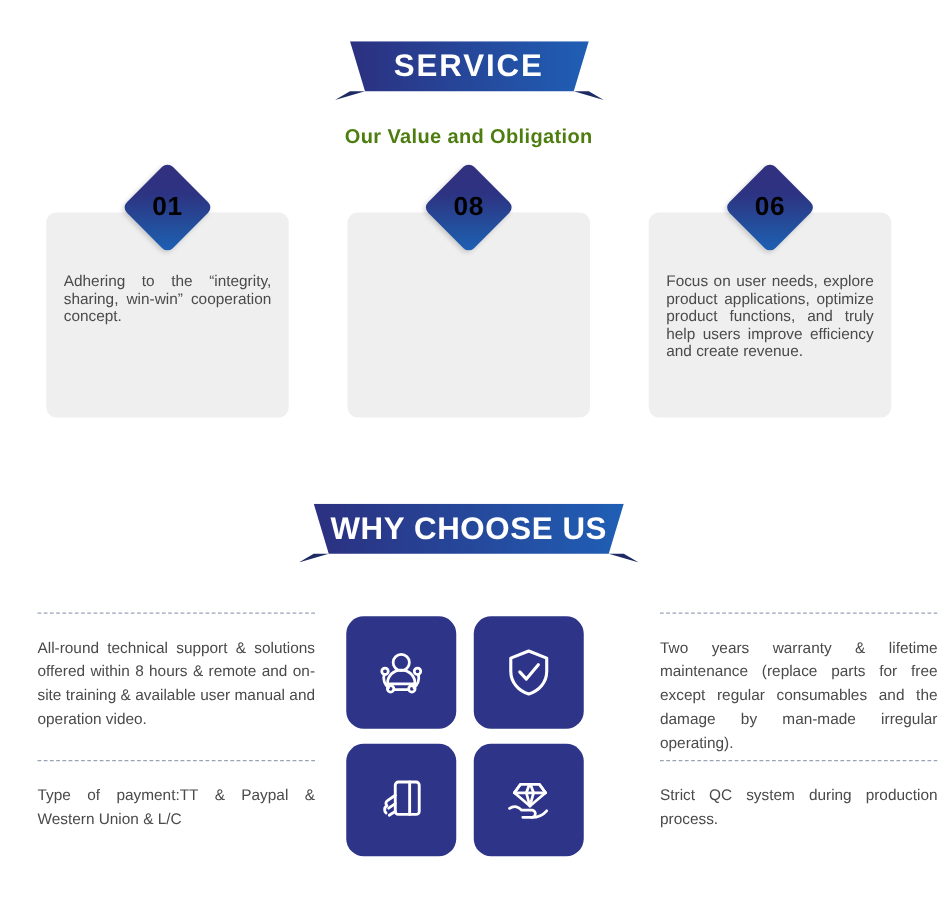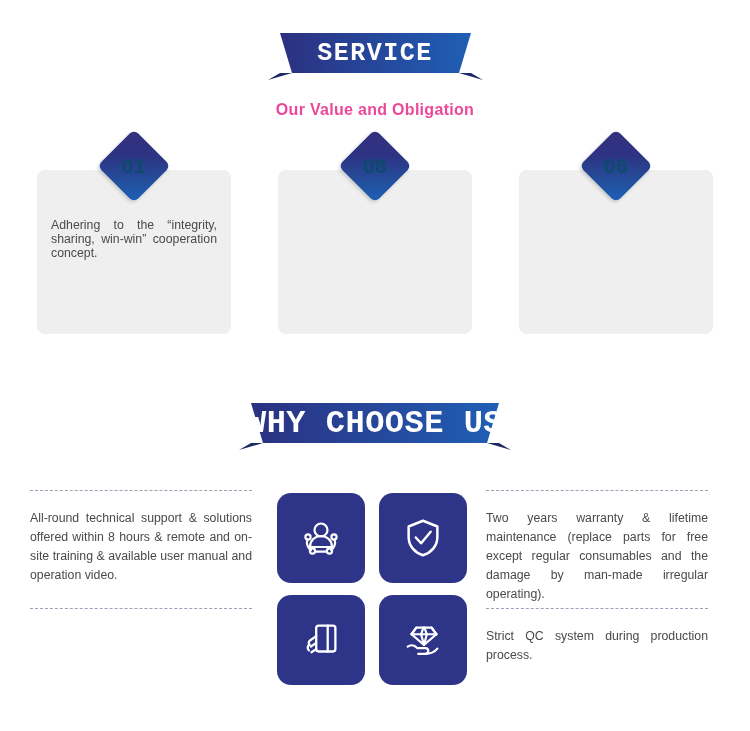--- a/index.html
+++ b/index.html
@@ -16,21 +16,20 @@
     overflow: hidden;
   }
 
   
   .ribbon-wrap {
     position: absolute;
     left: 0;
     width: 750px;
     display: flex;
     justify-content: center;
-    font-family: Liberation Mono, monospace;
   }
   .ribbon {
     position: relative;
     display: block;
   }
   .ribbon svg { display: block; }
   .ribbon-label {
     position: absolute;
     left: 0; top: 0;
     width: 100%;
@@ -43,32 +42,32 @@
     white-space: nowrap;
     pointer-events: none;
   }
 
   #service-ribbon-wrap { top: 33px; }
   #service-ribbon { width: 215px; height: 47px; }
   #service-ribbon .ribbon-label { height: 40px; font-size: 25px; letter-spacing: 1.5px; }
 
   #why-ribbon-wrap { top: 403px; }
   #why-ribbon { width: 272px; height: 47px; }
-  #why-ribbon .ribbon-label { height: 40px; font-size: 32px; letter-spacing: 0.5px; }
+  #why-ribbon .ribbon-label { height: 40px; font-size: 25px; letter-spacing: 0.5px; }
 
   
   .subtitle {
     position: absolute;
     left: 0;
     top: 101px;
     width: 750px;
     text-align: center;
     font-size: 16px;
     font-weight: bold;
-    color: #ec4899;
+    color: #4d7c0f;
     letter-spacing: 0.3px;
   }
 
   
   .cards {
     position: absolute;
     top: 170px;
     left: 37px;
     width: 676px;
     display: flex;
@@ -110,35 +109,35 @@
     border-radius: 6px;
     box-shadow: 0 2px 4px rgba(0,0,0,0.18);
   }
   .badge .num {
     position: absolute;
     left: 0; top: 0;
     width: 66px; height: 66px;
     display: flex;
     align-items: center;
     justify-content: center;
-    color: #0c4a6e;
+    color: #000000;
     font-size: 21px;
     font-weight: bold;
     letter-spacing: 0.5px;
   }
 
   
   .why-left {
     position: absolute;
     left: 30px;
     width: 222px;
   }
   .why-right {
     position: absolute;
-    left: 486px;
+    left: 528px;
     width: 222px;
   }
   #why-left-1  { top: 490px; }
   #why-left-2  { top: 608px; }
   #why-right-1 { top: 490px; }
   #why-right-2 { top: 608px; }
 
   .dash-rule {
     height: 1px;
     border-top: 1px dashed #9aa3b5;
@@ -211,20 +210,21 @@
       <div class="diamond"></div>
       <div class="num">08</div>
     </div>
   </div>
 
   <div class="card">
     <div class="badge">
       <div class="diamond"></div>
       <div class="num">06</div>
     </div>
+    <div class="card-text">Focus on user needs, explore product applications, optimize product functions, and truly help users improve efficiency and create revenue.</div>
   </div>
 
 </div>
 
 <div class="ribbon-wrap" id="why-ribbon-wrap">
   <div class="ribbon" id="why-ribbon">
     <svg width="272" height="47" viewBox="0 0 272 47">
       <defs>
         <linearGradient id="gradRibbon2" x1="0" y1="0" x2="1" y2="0">
           <stop offset="0%" stop-color="#2c3080"></stop>
@@ -239,20 +239,21 @@
   </div>
 </div>
 
 <div class="why-left" id="why-left-1">
   <div class="dash-rule"></div>
   <div class="why-text">All-round technical support &amp; solutions offered within 8 hours &amp; remote and on-site training &amp; available user manual and operation video.</div>
 </div>
 
 <div class="why-left" id="why-left-2">
   <div class="dash-rule"></div>
+  <div class="why-text">Type of payment:TT &amp; Paypal &amp; Western Union &amp; L/C</div>
 </div>
 
 <div class="why-right" id="why-right-1">
   <div class="dash-rule"></div>
   <div class="why-text">Two years warranty &amp; lifetime maintenance (replace parts for free except regular consumables and the damage by man-made irregular operating).</div>
 </div>
 
 <div class="why-right" id="why-right-2">
   <div class="dash-rule"></div>
   <div class="why-text">Strict QC system during production process.</div>

